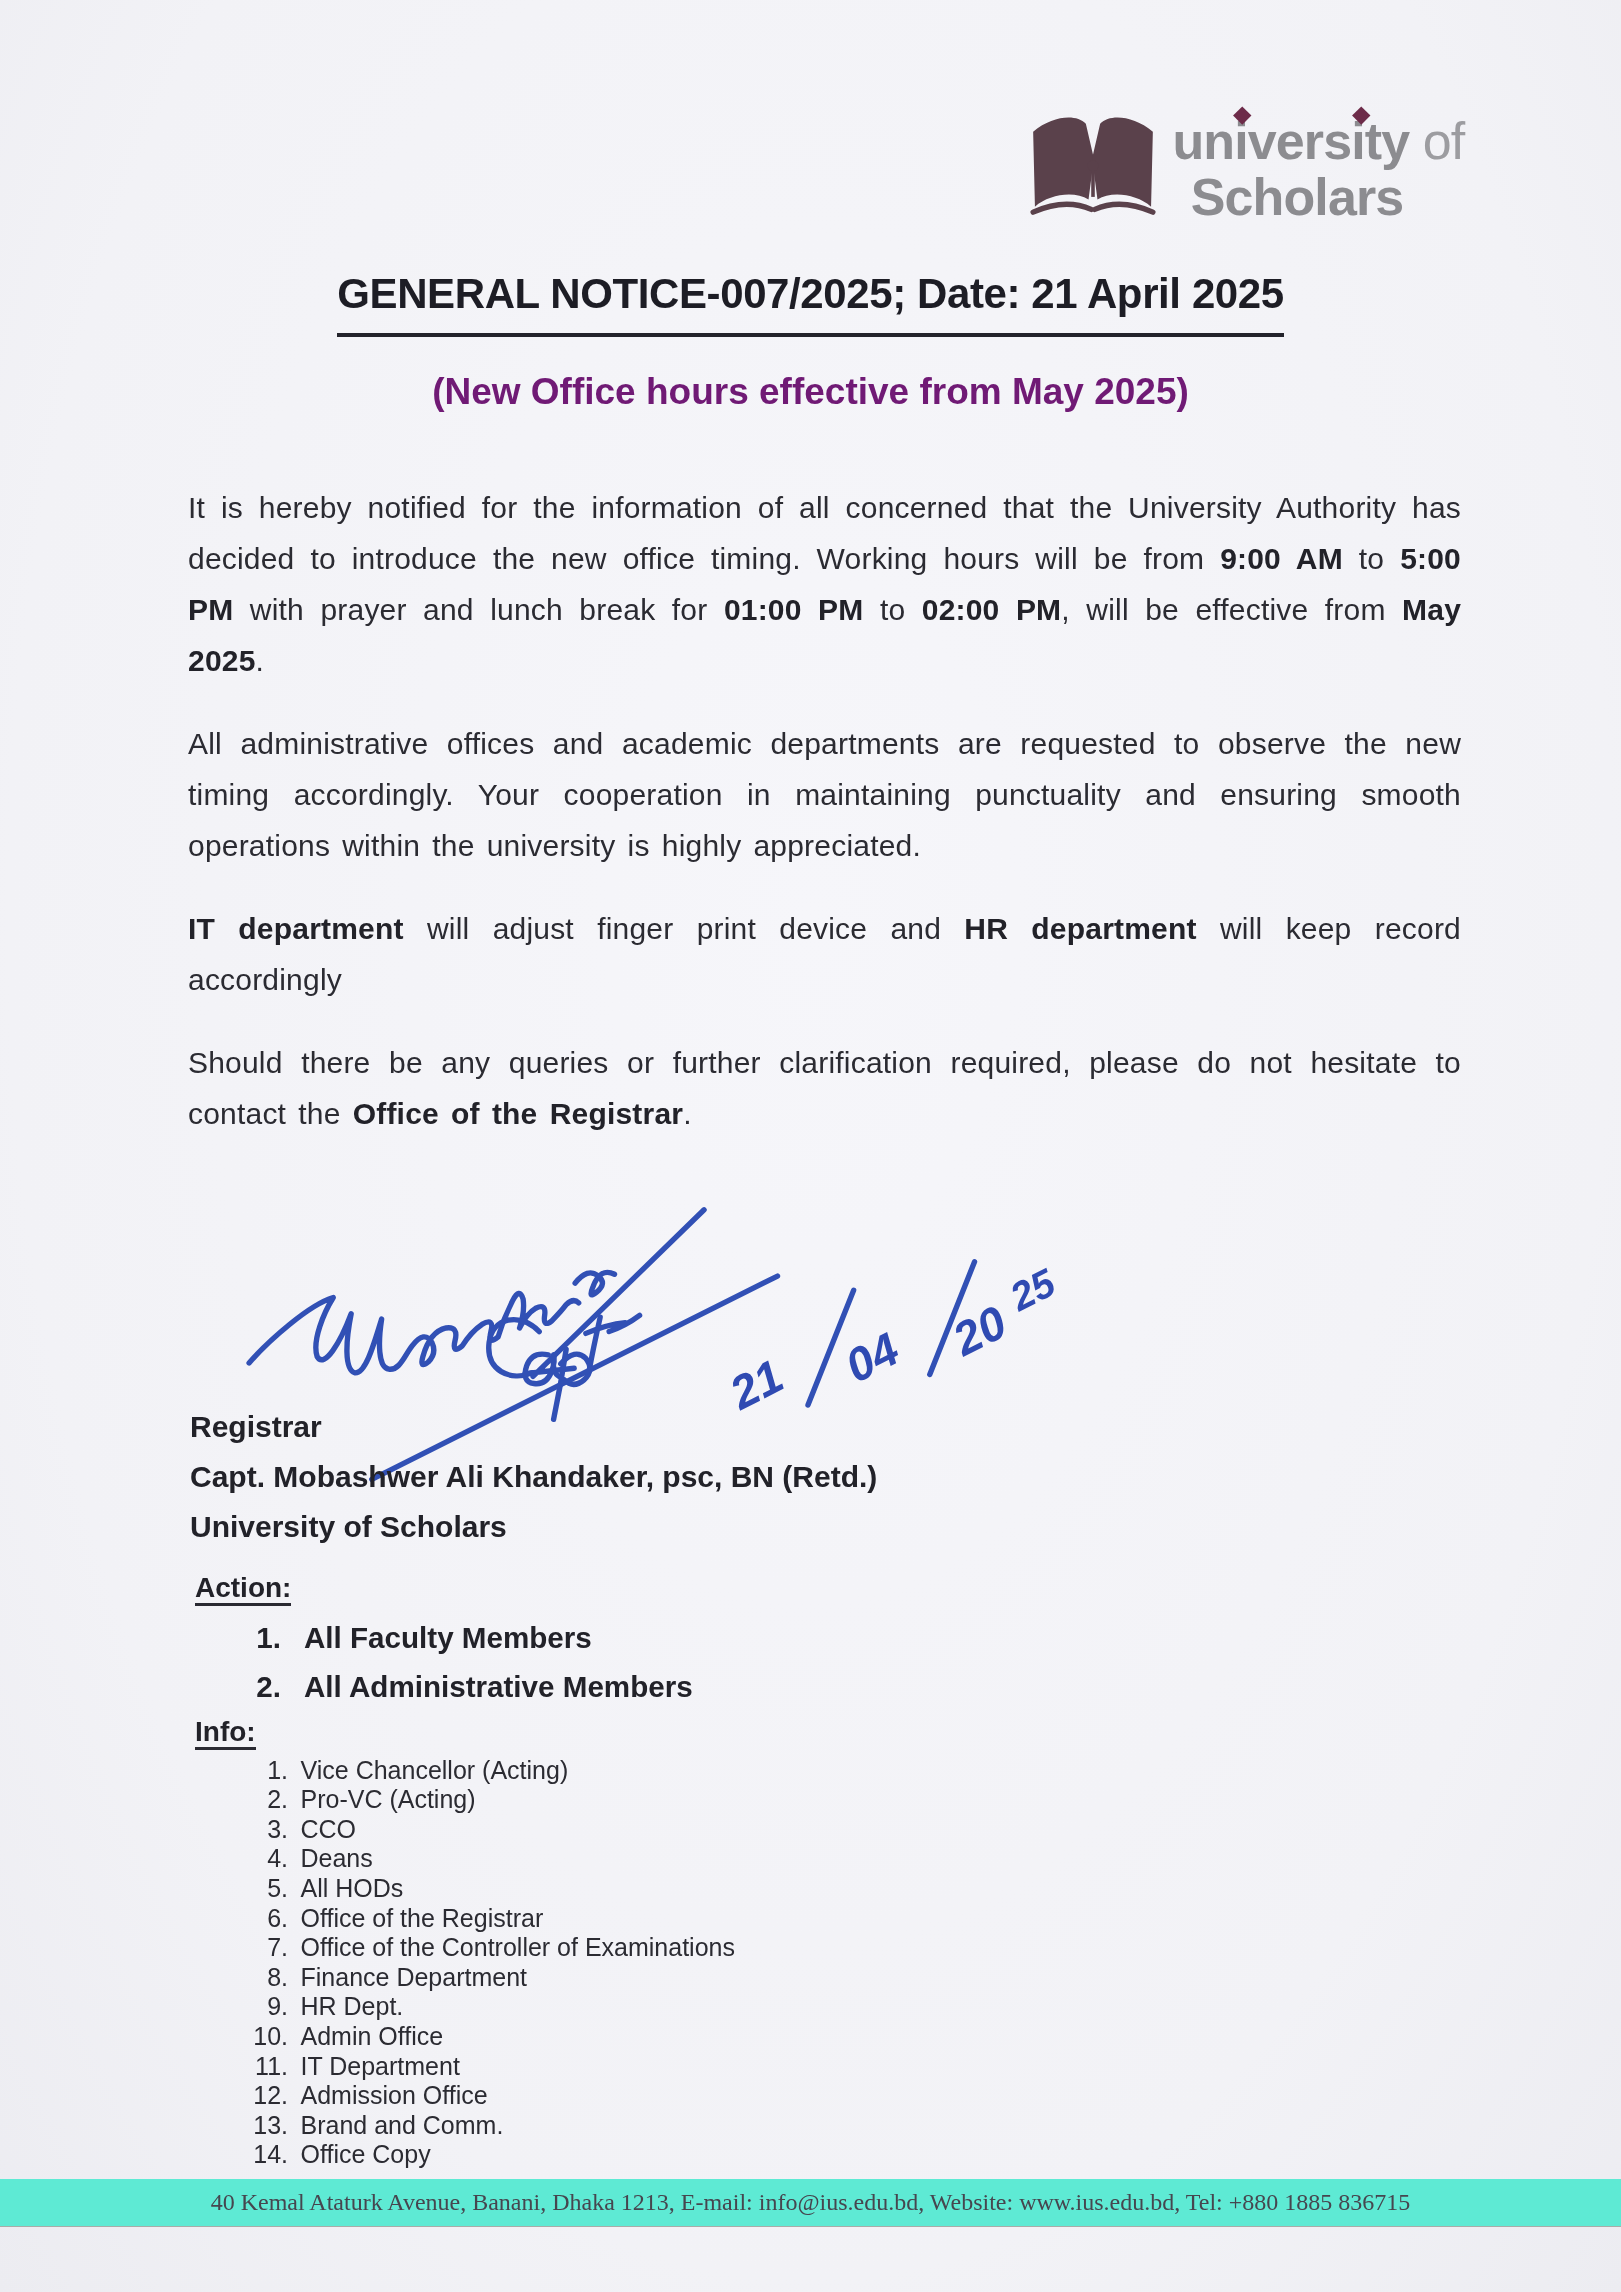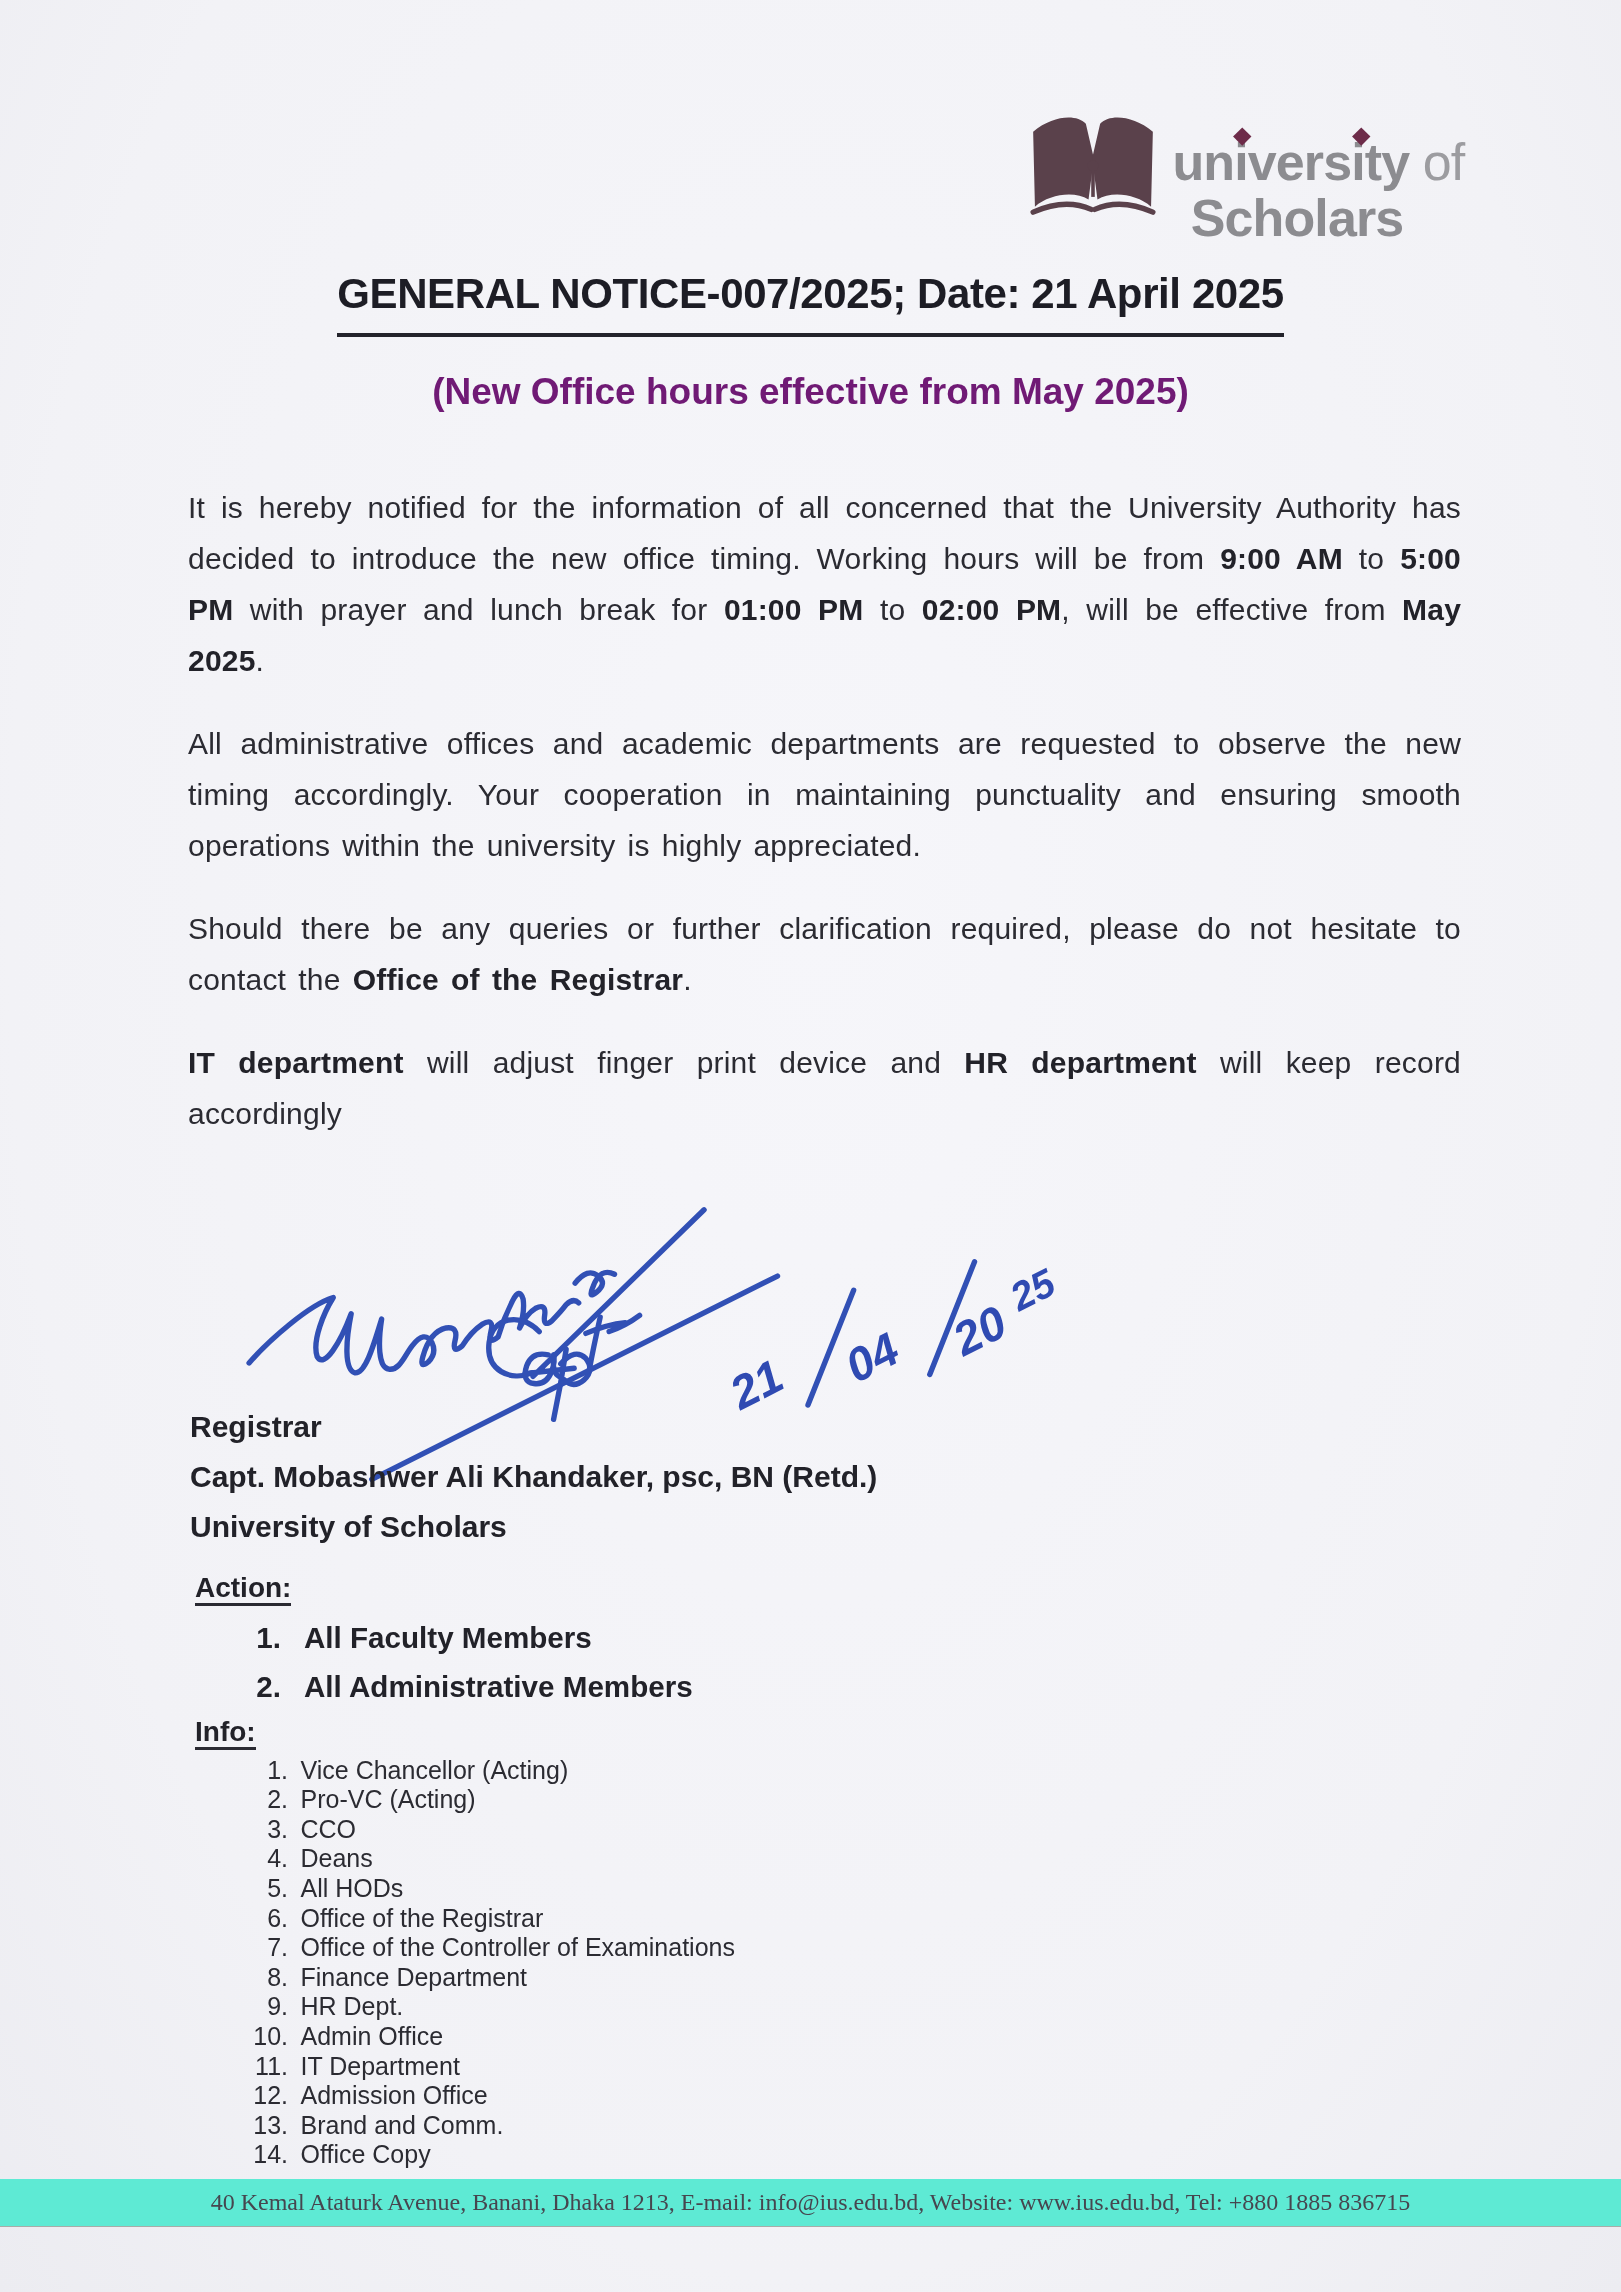--- a/index.html
+++ b/index.html
@@ -4,21 +4,21 @@
 <style>
   html,body{margin:0;padding:0;}
   body{
     width:1621px;height:2293px;position:relative;overflow:hidden;
     background:radial-gradient(ellipse at 50% 40%, #f6f6fa 0%, #f2f2f6 70%, #ececf1 100%);
     font-family:"Liberation Sans", sans-serif;color:#2b2b32;
   }
   
   .logo{position:absolute;left:1026px;top:106px;display:flex;align-items:flex-start;}
   .logo-book{width:134px;height:130px;flex:0 0 auto;}
-  .logo-text{margin-left:12.5px;margin-top:28px;text-align:right;line-height:56px;white-space:nowrap;position:relative;}
+  .logo-text{margin-left:12.5px;margin-top:7px;text-align:right;line-height:56px;white-space:nowrap;position:relative;}
   .logo-l1{font-size:52px;font-weight:bold;color:#8c8c90;letter-spacing:-0.9px;}
   .logo-l1 .lt{font-weight:normal;color:#9c9ca0;}
   .logo-l2{font-size:52px;font-weight:bold;color:#8c8c90;letter-spacing:-0.9px;padding-right:61px;}
   .idot{position:absolute;width:12.5px;height:12.5px;background:#6d2b49;transform:rotate(45deg);top:-3.6px;}
   .idot.d1{left:63px;}
   .idot.d2{left:182px;}
   
   .title-wrap{position:absolute;top:270px;left:0;width:100%;text-align:center;}
   .title{display:inline-block;font-size:42px;font-weight:bold;color:#1d1d25;letter-spacing:-0.4px;
          border-bottom:4.5px solid #23232b;padding-bottom:15px;}
@@ -72,22 +72,22 @@
 </div>
 
 <div class="title-wrap">
   <span class="title">GENERAL NOTICE-007/2025; Date: 21 April 2025</span>
 </div>
 <div class="subtitle">(New Office hours effective from May 2025)</div>
 
 <div class="body-text" id="paragraphs">
     <p><span>It is hereby notified for the information of all concerned that the University Authority has decided to introduce the new office timing. Working hours will be from </span><b>9:00 AM</b><span> to </span><b>5:00 PM</b><span> with prayer and lunch break for </span><b>01:00 PM</b><span> to </span><b>02:00 PM</b><span>, will be effective from </span><b>May 2025</b><span>.</span></p>
     <p><span>All administrative offices and academic departments are requested to observe the new timing accordingly. Your cooperation in maintaining punctuality and ensuring smooth operations within the university is highly appreciated.</span></p>
+    <p><b>IT department</b><span> will adjust finger print device and </span><b>HR department</b><span> will keep record accordingly</span></p>
     <p><span>Should there be any queries or further clarification required, please do not hesitate to contact the </span><b>Office of the Registrar</b><span>.</span></p>
-    <p><b>IT department</b><span> will adjust finger print device and </span><b>HR department</b><span> will keep record accordingly</span></p>
   </div>
 
 <svg class="sig-svg" viewBox="0 0 1150 330">
   <g fill="none" stroke="#3150b5" stroke-width="6" stroke-linecap="round" stroke-linejoin="round">
 
     <path d="M28,185 C50,160 95,120 122,112 C112,128 98,160 104,178 C112,192 130,162 142,130
       C136,160 134,192 146,196 C158,198 168,162 176,136 C172,162 172,190 184,192
       C196,194 202,176 210,166 Q224,148 232,162 Q238,174 228,184 Q218,192 222,178
       Q230,150 248,146 Q262,144 258,160 Q254,176 266,166 Q276,150 288,142 Q302,134 298,150
       Q294,166 306,156 Q312,136 322,116 Q330,100 334,114 Q336,128 330,146

